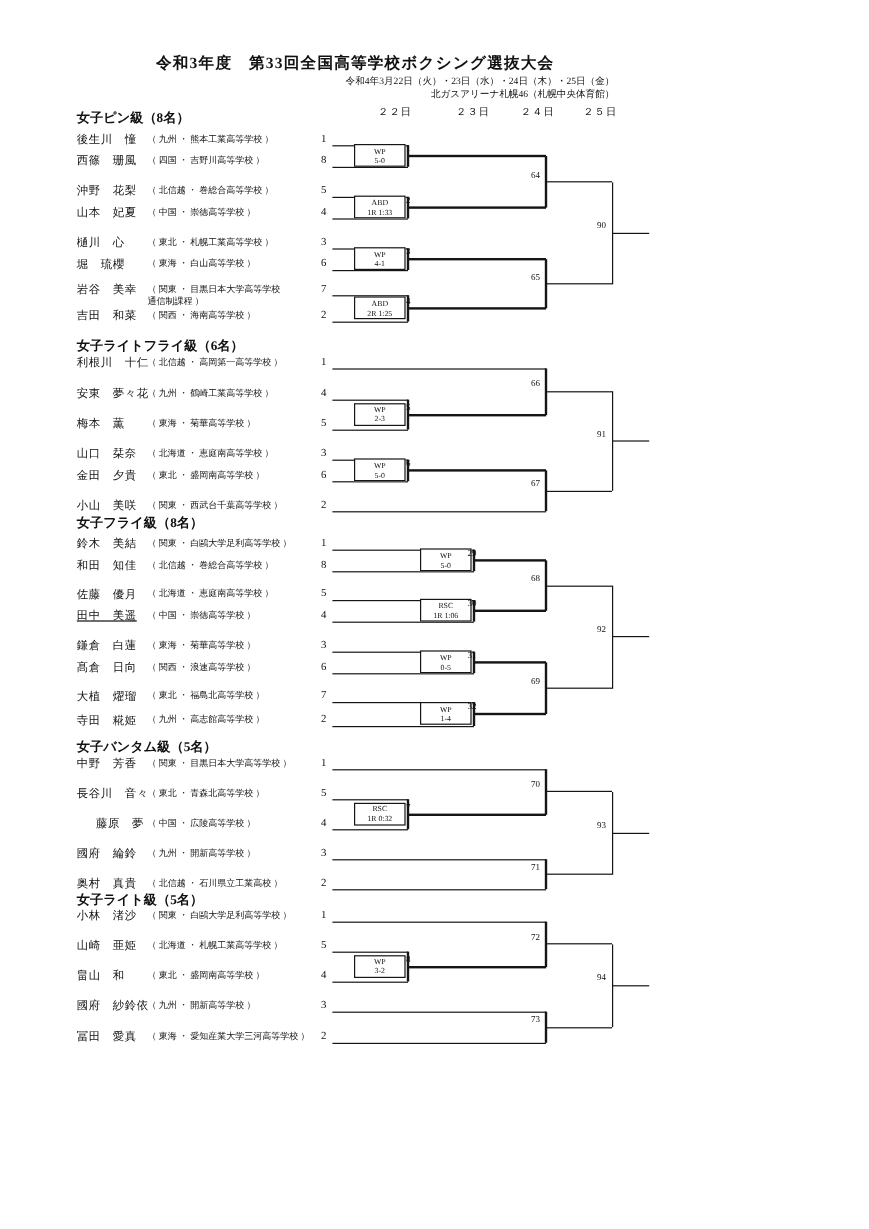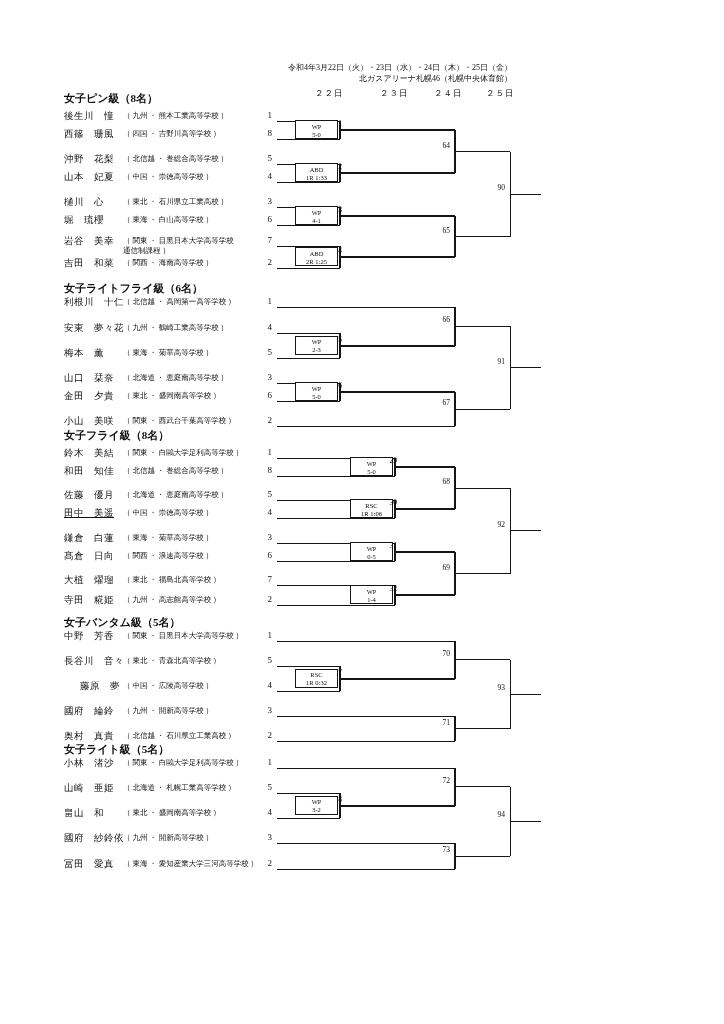--- a/index.html
+++ b/index.html
@@ -15,20 +15,21 @@
   .c-seed{position:absolute;font-size:9px;text-align:right;}
   .line{position:absolute;background:#151515;}
   .result-box{position:absolute;width:43px;height:19px;box-sizing:border-box;border:1px solid #151515;
               background:#fff;text-align:center;font-size:6.5px;line-height:8px;padding-top:1.5px;z-index:3;}
   .num{position:absolute;font-size:7.5px;text-align:right;width:16px;z-index:4;}
 </style>
 </head>
 <body>
 
 <div id="page">
+  <div class="page-title">令和3年度　第33回全国高等学校ボクシング選抜大会</div>
   <div class="sub-line" style="top:62px">令和4年3月22日（火）・23日（水）・24日（木）・25日（金）</div>
   <div class="sub-line" style="top:73px">北ガスアリーナ札幌46（札幌中央体育館）</div>
   <div class="day-header" style="left:315px">２２日</div>
   <div class="day-header" style="left:380px">２３日</div>
   <div class="day-header" style="left:434px">２４日</div>
   <div class="day-header" style="left:486px">２５日</div>
 <div class="section-title" style="left: 64px; top: 91px;">女子ピン級（8名）</div>
     <div class="c-name" style="left: 64px; top: 110px;">後生川　憧</div>
     <div class="c-aff" style="left: 123px; top: 111px; width: 140px;">（ 九州 ・ 熊本工業高等学校 ）</div>
     <div class="c-seed" style="left: 254px; top: 110px; width: 18px;">1</div>
@@ -39,21 +40,21 @@
     <div class="line" style="left: 277px; top: 138.5px; width: 63px; height: 1px;"></div>
     <div class="c-name" style="left: 64px; top: 153px;">沖野　花梨</div>
     <div class="c-aff" style="left: 123px; top: 154px; width: 140px;">（ 北信越 ・ 巻総合高等学校 ）</div>
     <div class="c-seed" style="left: 254px; top: 153px; width: 18px;">5</div>
     <div class="line" style="left: 277px; top: 163.5px; width: 63px; height: 1px;"></div>
     <div class="c-name" style="left: 64px; top: 171px;">山本　妃夏</div>
     <div class="c-aff" style="left: 123px; top: 172px; width: 140px;">（ 中国 ・ 崇徳高等学校 ）</div>
     <div class="c-seed" style="left: 254px; top: 171px; width: 18px;">4</div>
     <div class="line" style="left: 277px; top: 181.5px; width: 63px; height: 1px;"></div>
     <div class="c-name" style="left: 64px; top: 196px;">樋川　心</div>
-    <div class="c-aff" style="left: 123px; top: 197px; width: 140px;">（ 東北 ・ 石川県立工業高校 ）</div>
+    <div class="c-aff" style="left: 123px; top: 197px; width: 140px;">（ 東北 ・ 札幌工業高等学校 ）</div>
     <div class="c-seed" style="left: 254px; top: 196px; width: 18px;">3</div>
     <div class="line" style="left: 277px; top: 206.5px; width: 63px; height: 1px;"></div>
     <div class="c-name" style="left: 64px; top: 214px;">堀　琉櫻</div>
     <div class="c-aff" style="left: 123px; top: 215px; width: 140px;">（ 東海 ・ 白山高等学校 ）</div>
     <div class="c-seed" style="left: 254px; top: 214px; width: 18px;">6</div>
     <div class="line" style="left: 277px; top: 224.5px; width: 63px; height: 1px;"></div>
     <div class="c-name" style="left: 64px; top: 235px;">岩谷　美幸</div>
     <div class="c-aff" style="left: 123px; top: 236px; width: 140px;">（ 関東 ・ 目黒日本大学高等学校 通信制課程 ）</div>
     <div class="c-seed" style="left: 254px; top: 235px; width: 18px;">7</div>
     <div class="line" style="left: 277px; top: 245.5px; width: 63px; height: 1px;"></div>

